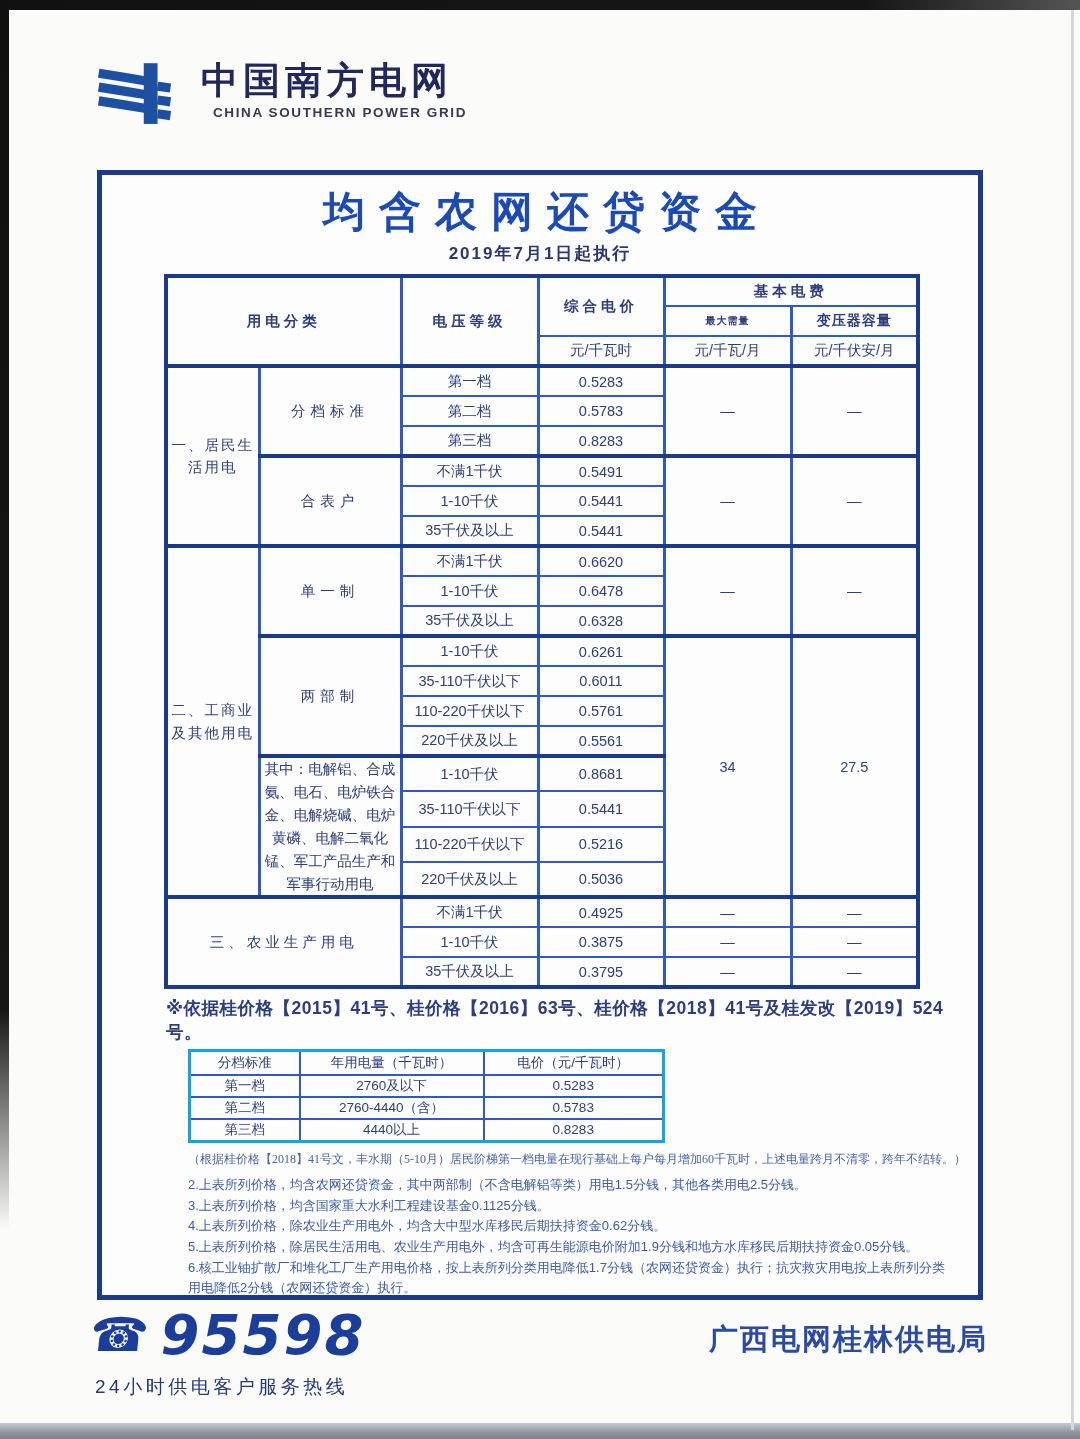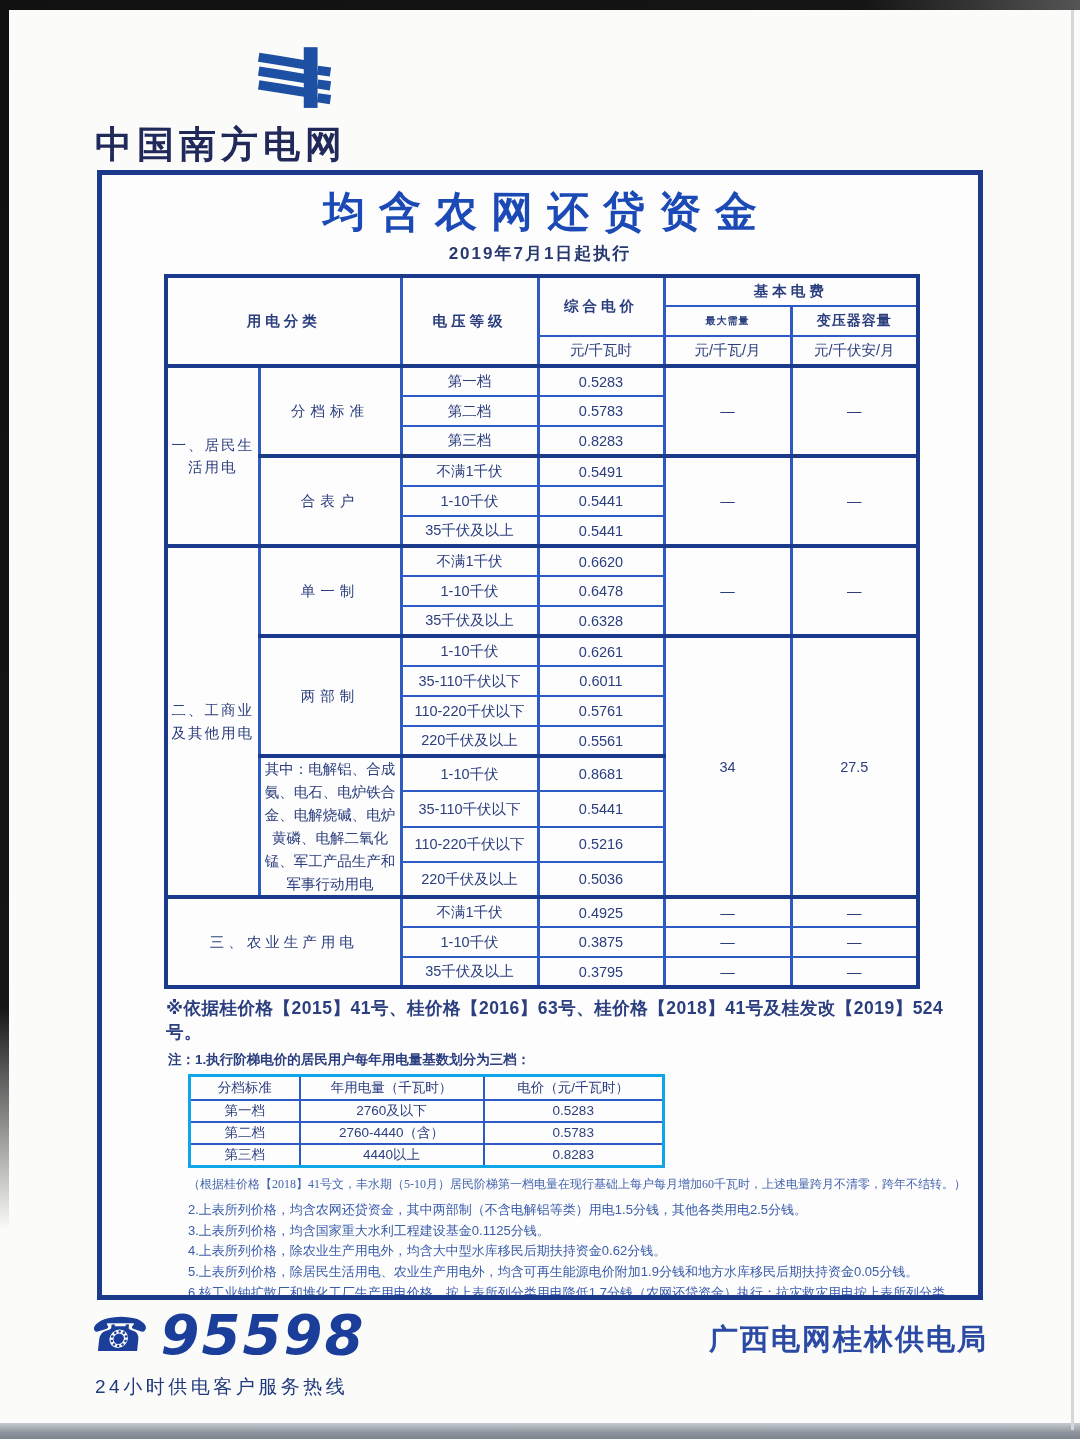--- a/index.html
+++ b/index.html
@@ -9,21 +9,21 @@
     font-family:"Liberation Sans","DejaVu Sans",sans-serif;
     color:#29407f;
   }
   
   .edge-top{position:absolute;left:0;top:0;width:1080px;height:10px;background:linear-gradient(to right,#111 0%,#151515 80%,#555 100%);}
   .edge-left{position:absolute;left:0;top:0;width:9px;height:1230px;background:linear-gradient(to bottom,#101010 0%,#161616 82%,rgba(20,20,20,0) 100%);}
   .edge-bottom{position:absolute;left:0;top:1423px;width:1080px;height:16px;background:linear-gradient(to bottom,#c7cbd1 0%,#8d949d 60%,#7d848e 100%);}
   .edge-right{position:absolute;left:1071px;top:10px;width:3px;height:1420px;background:#d4d8dd;}
 
   
-  .logo{position:absolute;left:95px;top:44px;display:flex;align-items:flex-end;flex-direction:column;}
+  .logo{position:absolute;left:95px;top:60px;display:flex;align-items:flex-start;}
   .logo-icon{width:92px;height:80px;margin-right:14px;}
   .logo-cn{font-size:37px;font-weight:bold;color:#20295a;letter-spacing:5px;line-height:1.15;}
   .logo-en{font-size:13.5px;font-weight:bold;color:#363b52;letter-spacing:1.6px;margin-top:2px;margin-left:12px;}
 
   
   .sheet{
     position:absolute;left:97px;top:170px;width:886px;height:1130px;
     border:5px solid #1b3a8c;background:#fdfdfd;box-sizing:border-box;overflow:hidden;
   }
   .sheet-title{margin-top:12px;text-align:center;font-size:42px;line-height:50px;font-weight:bold;color:#1b49b6;letter-spacing:14px;text-indent:14px;}
@@ -227,21 +227,20 @@
       <tr>
         <td>35千伏及以上</td>
         <td class="price-v">0.3795</td>
         <td class="dash">—</td>
         <td class="dash">—</td>
       </tr>
     </tbody>
       </table>
 
     <div class="basis">※依据桂价格【2015】41号、桂价格【2016】63号、桂价格【2018】41号及桂发改【2019】524号。</div>
-    <div class="note1">注：1.执行阶梯电价的居民用户每年用电量基数划分为三档：</div>
 
     <table class="tier">
       <colgroup>
           <col style="width:110px">
           <col style="width:184px">
           <col style="width:180px">
         </colgroup>
       <tbody>
           <tr class="thead">
         <td>分档标准</td>

